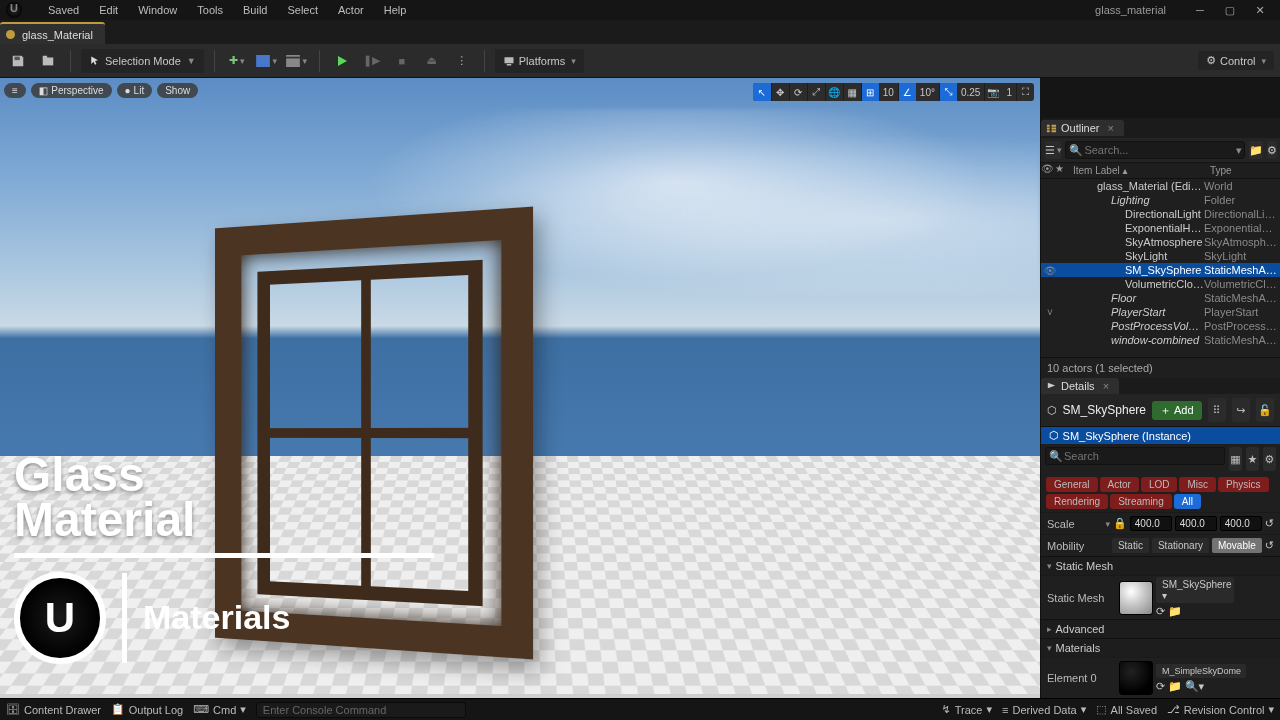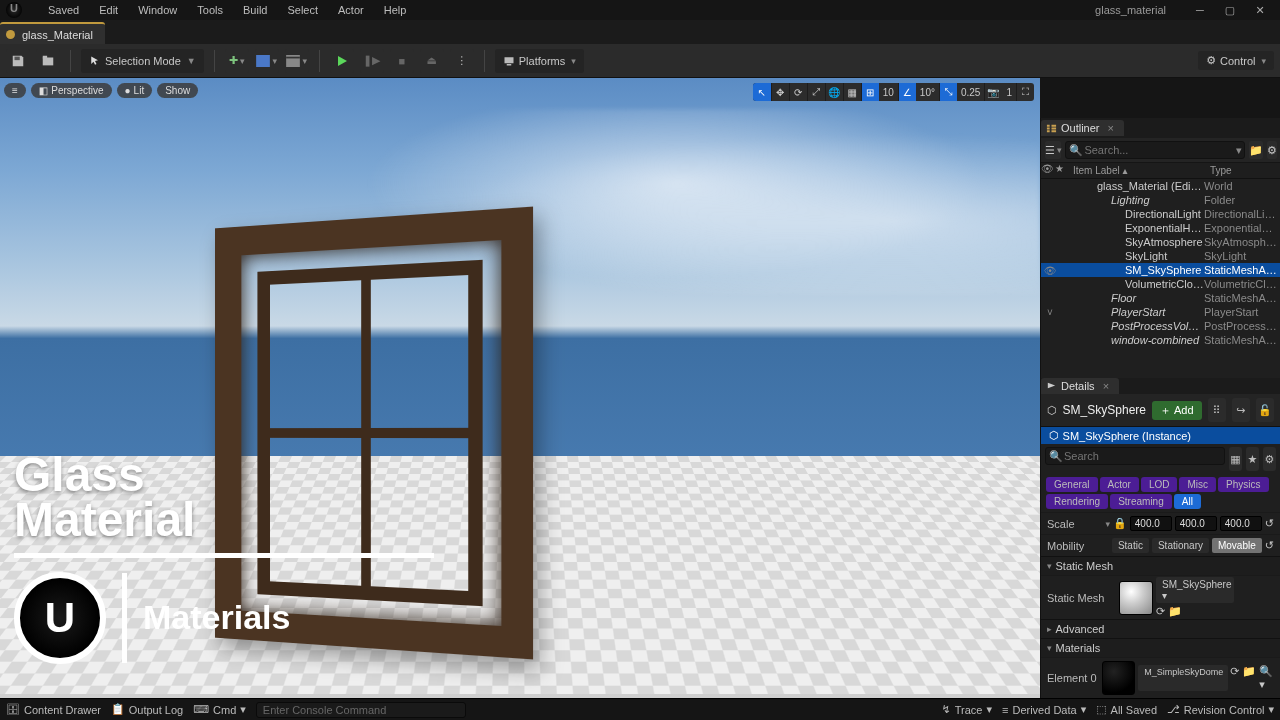--- a/index.html
+++ b/index.html
@@ -101,21 +101,21 @@
 
 .details{flex:1;display:flex;flex-direction:column;min-height:0;}
 .det-top{display:flex;align-items:center;gap:6px;padding:4px 6px;background:#242424;border-bottom:1px solid #111;}
 .det-top .name{flex:1;font-size:12px;color:#eee;}
 .addbtn{background:#2f6b2f;color:#fff;padding:2px 8px;border-radius:3px;font-size:11px;display:flex;align-items:center;gap:3px;}
 .det-row{background:#0a4d9e;color:#fff;padding:2px 8px;font-size:11px;display:flex;align-items:center;gap:4px;}
 .det-row2{background:#242424;color:#ccc;padding:3px 8px;font-size:11px;border-bottom:1px solid #111;}
 .det-search{padding:3px 4px;display:flex;gap:4px;}
 .det-search input{flex:1;background:#1a1a1a;border:1px solid #111;border-radius:3px;height:18px;padding:0 18px;color:#888;font-size:11px;}
 .chips{display:flex;flex-wrap:wrap;gap:2px;padding:3px 5px;}
-.chip{padding:2px 8px;background:#4c1d95;border-radius:3px;font-size:10px;color:#bbb;}
+.chip{padding:2px 8px;background:#7f1d1d;border-radius:3px;font-size:10px;color:#bbb;}
 .chip.on{background:#1d6bd6;color:#fff;}
 .prop{display:flex;align-items:center;padding:3px 6px;font-size:11px;border-top:1px solid #1a1a1a;}
 .prop .pl{width:72px;color:#bbb;}
 .prop .pv{flex:1;display:flex;gap:3px;align-items:center;}
 .numbox{background:#111;border:1px solid #000;border-radius:2px;padding:1px 4px;width:42px;color:#ddd;font-size:10px;text-align:left;}
 .grpbtn{background:#2a2a2a;padding:2px 6px;border-radius:2px;font-size:10px;}
 .grpbtn.on{background:#737373;color:#fff;}
 .cat{background:#1d1d1d;padding:3px 6px;font-size:11px;color:#ccc;border-top:1px solid #111;display:flex;align-items:center;gap:4px;}
 .cat .tri{color:#888;font-size:9px;}
 .thumb{width:34px;height:34px;background:radial-gradient(circle at 35% 30%,#fff 0,#ccc 40%,#888 100%);border-radius:3px;border:1px solid #000;}
@@ -382,20 +382,21 @@
     <div class="lbl indent2"><span class="ico"></span>PostProcessVolume</div>
     <div class="typ">PostProcessVolume</div>
             </div>
             <div class="trow">
               <div class="vis"></div>
               <div class="pin"></div>
     <div class="lbl indent2"><span class="ico"></span>window-combined</div>
     <div class="typ">StaticMeshActor</div>
             </div>
           </div>
+        <div class="out-foot">10 actors (1 selected)</div>
       </div>
 
       <div class="details">
         <div class="panel-tab">
           <div class="pt">
             <svg class="pti" viewBox="0 0 12 12">
                 <path fill="#ccc" d="M2 2l8 3-8 3z"></path>
               </svg>
             <span>Details</span><span class="x">×</span>
           </div>
@@ -479,21 +480,21 @@
             <span>Advanced</span>
           </div>
         <div class="cat">
             <span class="tri">▾</span>
             <span>Materials</span>
           </div>
         <div class="prop" style="height:44px;justify-content:flex-end;">
           <div class="pl">Element 0</div>
           <div class="pv">
             <div class="thumb dark"></div>
-            <div style="display:flex;flex-direction:row;gap:2px;">
+            <div style="display:flex;flex-direction:column;gap:2px;">
               <div class="grpbtn" style="width:90px;font-size:9px;"><span>M_SimpleSkyDome</span></div>
               <div style="display:flex;gap:3px;">
                 <span>⟳</span>
                 <span>📁</span>
                 <span>🔍▾</span>
               </div>
             </div>
           </div>
         </div>
         <div class="cat">

